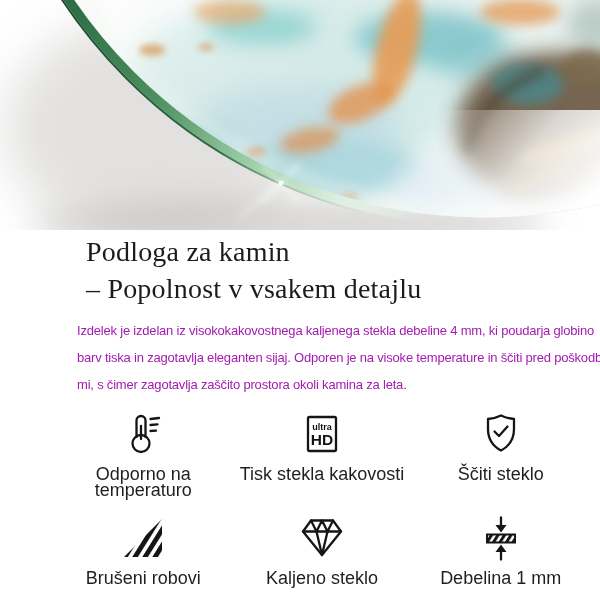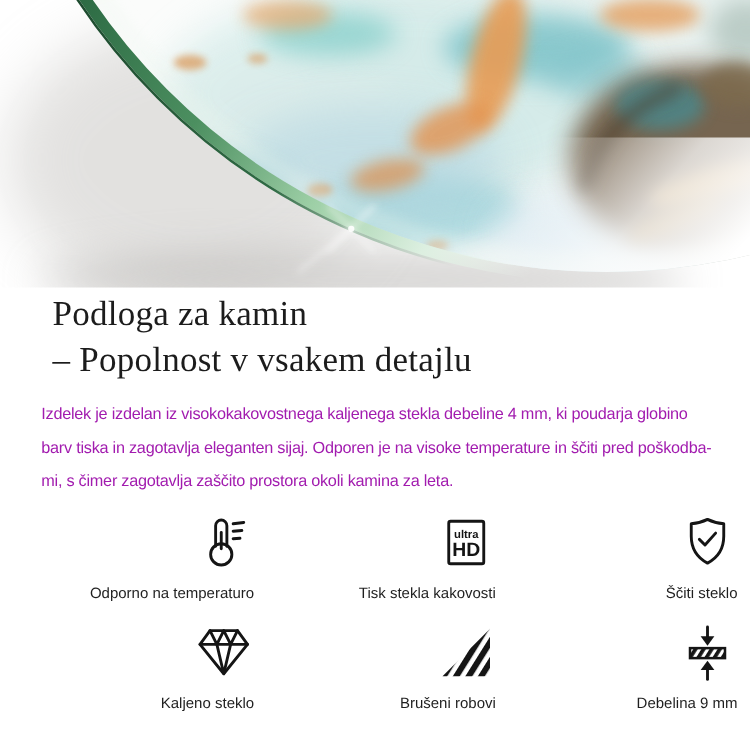--- a/index.html
+++ b/index.html
@@ -4,21 +4,21 @@
 <style>
   html, body { margin: 0; padding: 0; }
   body {
     width: 600px; height: 600px; overflow: hidden;
     background: #ffffff;
     font-family: "Liberation Sans", sans-serif;
     color: #222;
   }
   .hero { width: 600px; height: 230px; position: relative; }
   .hero svg { display: block; width: 600px; height: 230px; }
-  .content { padding: 0 33px; }
+  .content { padding: 0 33px; margin-left: 44px; }
   h1.title {
     margin: 3px 0 0 9px;
     font-family: "Liberation Serif", "DejaVu Serif", serif;
     font-weight: 400;
     font-size: 28px;
     line-height: 37px;
     letter-spacing: 0.2px;
     color: #1c1c1c;
     white-space: pre;
   }
@@ -29,26 +29,26 @@
     letter-spacing: -0.2px;
     color: #a21caf;
     white-space: pre;
   }
   .features {
     margin: 12px -23px 0 -23px;
     display: grid;
     grid-template-columns: repeat(3, 1fr);
     row-gap: 16px;
   }
-  .feature { display: flex; flex-direction: column; align-items: flex-end; }
+  .feature { display: flex; flex-direction: column; align-items: center; }
   .ficon { width: 48px; height: 48px; }
   .ficon svg { width: 48px; height: 48px; display: block; }
   .flabel {
     margin-top: 8px;
-    font-size: 12px;
+    font-size: 18px;
     line-height: 16px;
     color: #1f1f1f;
     text-align: center;
   }
   .ic { stroke: #151515; stroke-width: 2.3; fill: none; stroke-linecap: round; stroke-linejoin: round; }
   .icf { fill: #151515; stroke: none; }
 </style>
 </head>
 <body>
 
@@ -185,55 +185,55 @@
           <path class="ic" d="M24,5.5 C28,7.5 32.5,8.6 37,9 L37,19 C37,29.5 31.5,36.5 24,40.5 C16.5,36.5 11,29.5 11,19 L11,9 C15.5,8.6 20,7.5 24,5.5 Z"></path>
           <path class="ic" stroke-width="2.6" d="M17.5,21.5 L22,26 L30.5,16.5"></path>
         </svg>
       </div>
       <div class="flabel">Ščiti steklo</div>
     </div>
 
     <div class="feature">
       <div class="ficon">
         <svg viewBox="0 0 48 48">
-          <path class="ic" stroke-width="2" d="M13,6.5 H35 L43,17.5 L24,41 L5,17.5 Z"></path>
-          <path class="ic" stroke-width="1.8" d="M5,17.5 H43"></path>
-          <path class="ic" stroke-width="1.8" d="M13,6.5 L18.5,17.5 L24,6.5 L29.5,17.5 L35,6.5"></path>
-          <path class="ic" stroke-width="1.8" d="M18.5,17.5 L24,41 L29.5,17.5"></path>
-        </svg>
-      </div>
-      <div class="flabel">Kaljeno steklo</div>
-    </div>
-
-    <div class="feature">
-      <div class="ficon">
-        <svg viewBox="0 0 48 48">
           <defs>
             <pattern id="hatchA" width="8.5" height="8.5" patternUnits="userSpaceOnUse" patternTransform="rotate(32)">
               <rect width="4.8" height="8.5" fill="#151515"></rect>
             </pattern>
           </defs>
           <path d="M5,43 L43,5 L43,43 Z" fill="url(#hatchA)"></path>
         </svg>
       </div>
       <div class="flabel">Brušeni robovi</div>
+    </div>
+
+    <div class="feature">
+      <div class="ficon">
+        <svg viewBox="0 0 48 48">
+          <path class="ic" stroke-width="2" d="M13,6.5 H35 L43,17.5 L24,41 L5,17.5 Z"></path>
+          <path class="ic" stroke-width="1.8" d="M5,17.5 H43"></path>
+          <path class="ic" stroke-width="1.8" d="M13,6.5 L18.5,17.5 L24,6.5 L29.5,17.5 L35,6.5"></path>
+          <path class="ic" stroke-width="1.8" d="M18.5,17.5 L24,41 L29.5,17.5"></path>
+        </svg>
+      </div>
+      <div class="flabel">Kaljeno steklo</div>
     </div>
 
     <div class="feature">
       <div class="ficon">
         <svg viewBox="0 0 48 48">
           <defs>
             <pattern id="hatchB" width="5.5" height="5.5" patternUnits="userSpaceOnUse" patternTransform="rotate(32)">
               <rect width="3" height="5.5" fill="#151515"></rect>
             </pattern>
           </defs>
           <path class="ic" stroke-width="2.6" d="M24,3.5 L24,12"></path>
           <path class="icf" d="M18.5,11 L29.5,11 L24,18.5 Z"></path>
           <rect x="10" y="20.5" width="28" height="8" fill="url(#hatchB)" stroke="#151515" stroke-width="2"></rect>
           <path class="icf" d="M18.5,38 L29.5,38 L24,30.5 Z"></path>
           <path class="ic" stroke-width="2.6" d="M24,37 L24,45.5"></path>
         </svg>
       </div>
-      <div class="flabel">Debelina 9 mm</div>
+      <div class="flabel">Debelina 1 mm</div>
     </div>
 
   </div>
 </div>
 
 </body></html>

